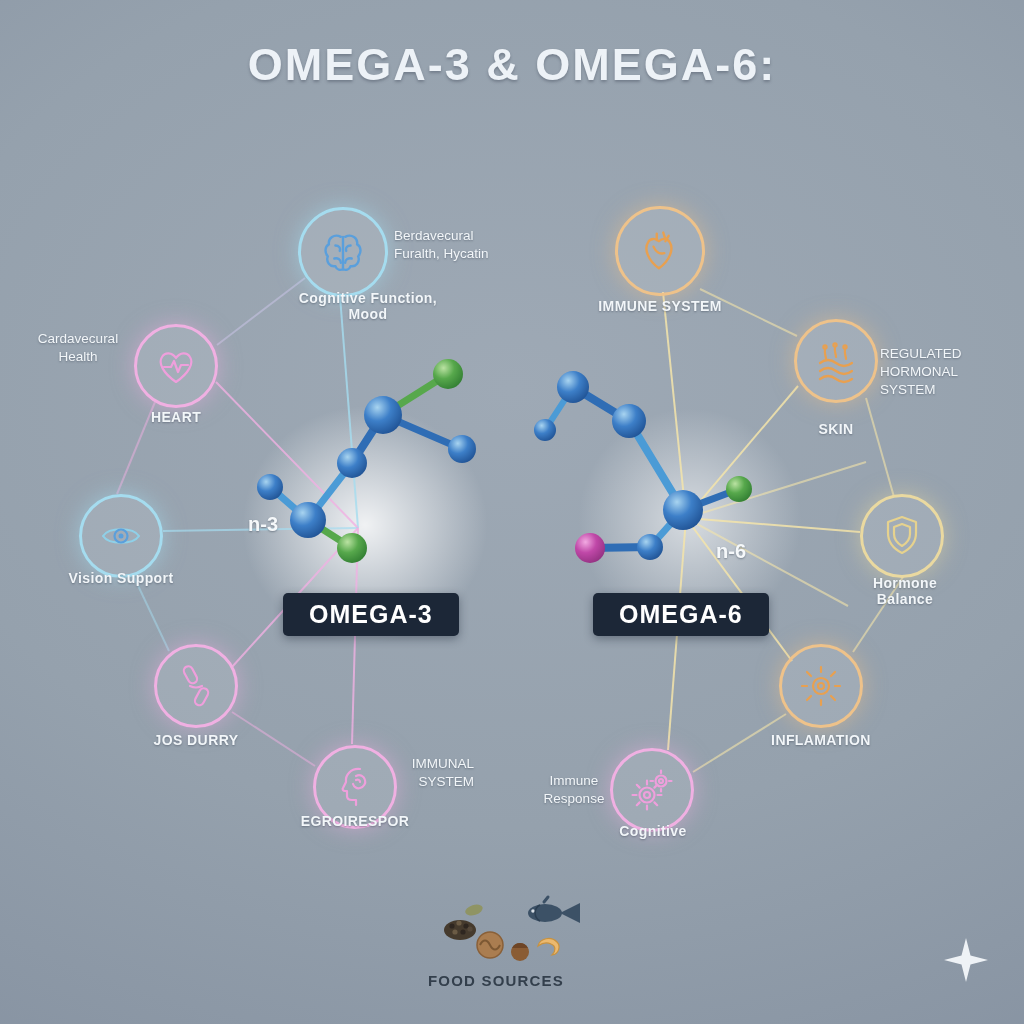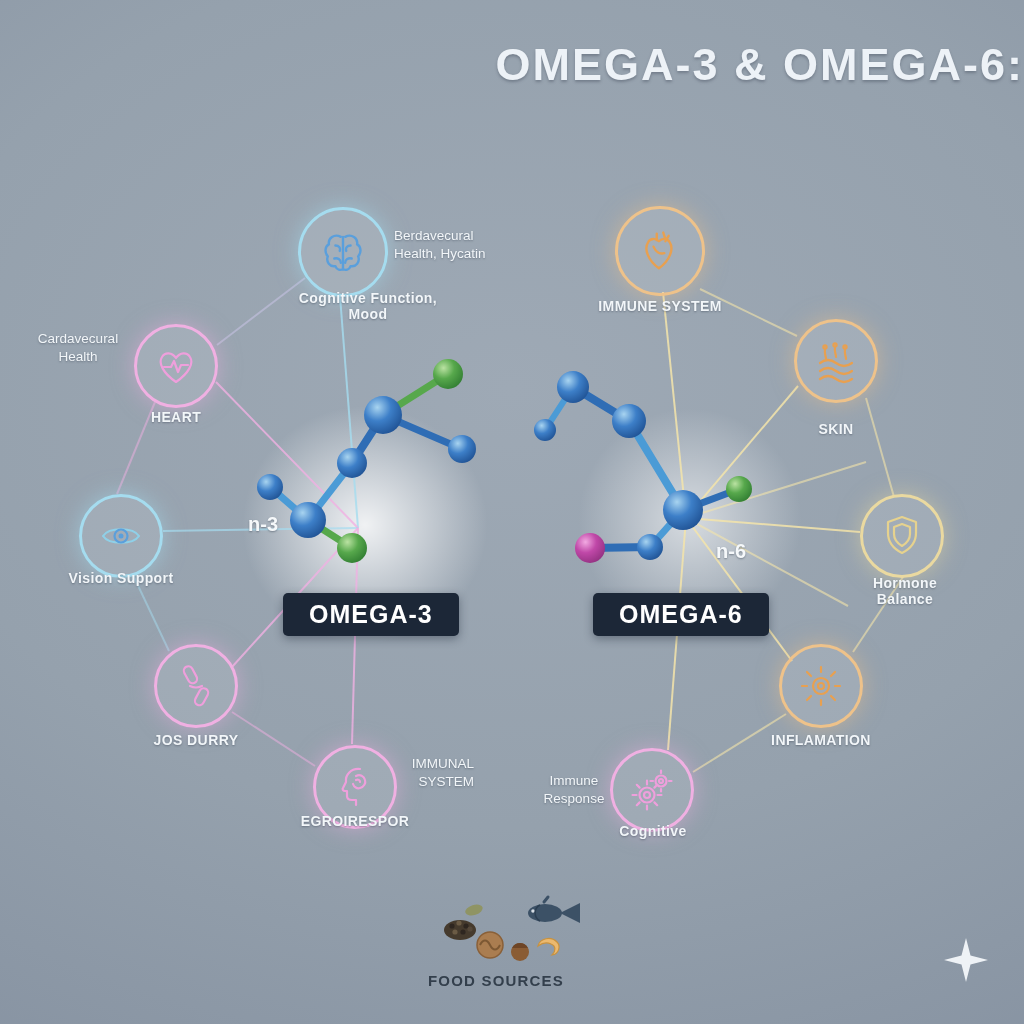--- a/index.html
+++ b/index.html
@@ -10,21 +10,21 @@
     background: radial-gradient(130% 95% at 50% 38%, #9ea9b5 0%, #95a1ad 45%, #8793a2 80%, #7e8a99 100%);
   }
   .glow { position:absolute; border-radius:50%; pointer-events:none; }
   .glow-left  { left:195px; top:360px; width:340px; height:330px;
     background:radial-gradient(closest-side, rgba(255,255,255,.85), rgba(255,255,255,0) 72%); }
   .glow-right { left:535px; top:365px; width:310px; height:310px;
     background:radial-gradient(closest-side, rgba(255,255,255,.6), rgba(255,255,255,0) 72%); }
   svg.layer { position:absolute; left:0; top:0; width:1024px; height:1024px; }
 
   .title {
-    position:absolute; top:38px; left:0; width:100%; text-align:right;
+    position:absolute; top:38px; left:0; width:100%; text-align:center;
     color:#edf2f7; font-weight:bold; font-size:45px; letter-spacing:2px; line-height:1.22;
     text-shadow:0 2px 3px rgba(70,80,95,.45);
   }
 
   .node { position:absolute; width:84px; height:84px; border-radius:50%;
     border:3px solid #fff; background:rgba(255,255,255,.10);
     display:flex; align-items:center; justify-content:center; }
   .node.big { width:90px; height:90px; }
   .c-cyan   { border-color:#a5dcef; box-shadow:0 0 22px rgba(165,220,239,.55); }
   .c-pink   { border-color:#f0b0e2; box-shadow:0 0 22px rgba(240,176,226,.5); }
@@ -243,30 +243,31 @@
     <svg width="48" height="48" viewBox="0 0 48 48" fill="none" stroke="#ef9fdc" stroke-width="2.2" stroke-linecap="round" stroke-linejoin="round">
       <circle cx="19" cy="29" r="7.5"></circle>
         <circle cx="19" cy="29" r="3"></circle>
       <path d="M19 18.5v-4M19 39.5v4M8.5 29h-4M29.5 29h4M11.6 21.6l-2.8-2.8M26.4 36.4l2.8 2.8M11.6 36.4l-2.8 2.8M26.4 21.6l2.8-2.8"></path>
       <circle cx="33" cy="15" r="5.5"></circle>
         <circle cx="33" cy="15" r="2"></circle>
       <path d="M33 7v-2.5M33 23v2.5M25 15h-2.5M41 15h2.5"></path>
     </svg>
   </div>
 
-  <div class="lbl note l-brain-note">Berdavecural Health, Hycatin</div>
+  <div class="lbl note l-brain-note">Berdavecural Furalth, Hycatin</div>
   <div class="lbl cap  l-brain-cap">Cognitive Function, Mood</div>
   <div class="lbl note l-heart-note">Cardavecural Health</div>
   <div class="lbl cap  l-heart-cap">HEART</div>
   <div class="lbl cap  l-eye-cap">Vision Support</div>
   <div class="lbl cap  l-joint-cap">JOS DURRY</div>
   <div class="lbl note l-head-note">IMMUNAL SYSTEM</div>
   <div class="lbl cap  l-head-cap">EGROIRESPOR</div>
 
   <div class="lbl cap  r-heart-cap">IMMUNE SYSTEM</div>
+  <div class="lbl note r-skin-note">REGULATED HORMONAL SYSTEM</div>
   <div class="lbl cap  r-skin-cap">SKIN</div>
   <div class="lbl cap  r-shield-cap">Hormone Balance</div>
   <div class="lbl cap  r-sun-cap">INFLAMATION</div>
   <div class="lbl note r-gears-note">Immune Response</div>
   <div class="lbl cap  r-gears-cap">Cognitive</div>
 
   <div class="nlab n3">n-3</div>
   <div class="nlab n6">n-6</div>
   <div class="badge badge-o3">OMEGA-3</div>
   <div class="badge badge-o6">OMEGA-6</div>

